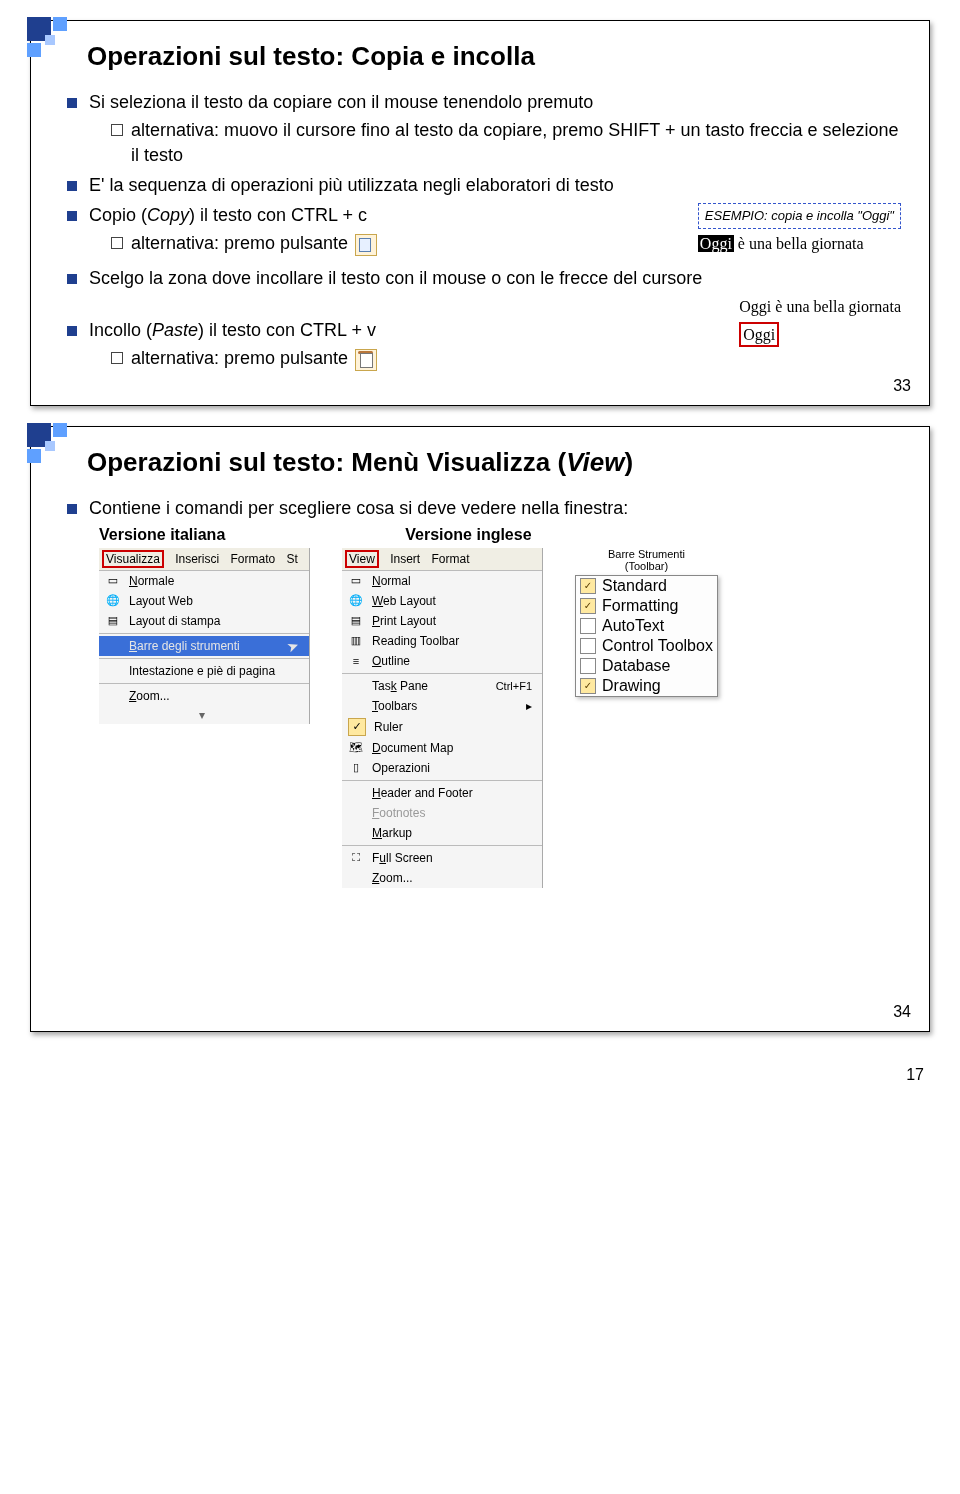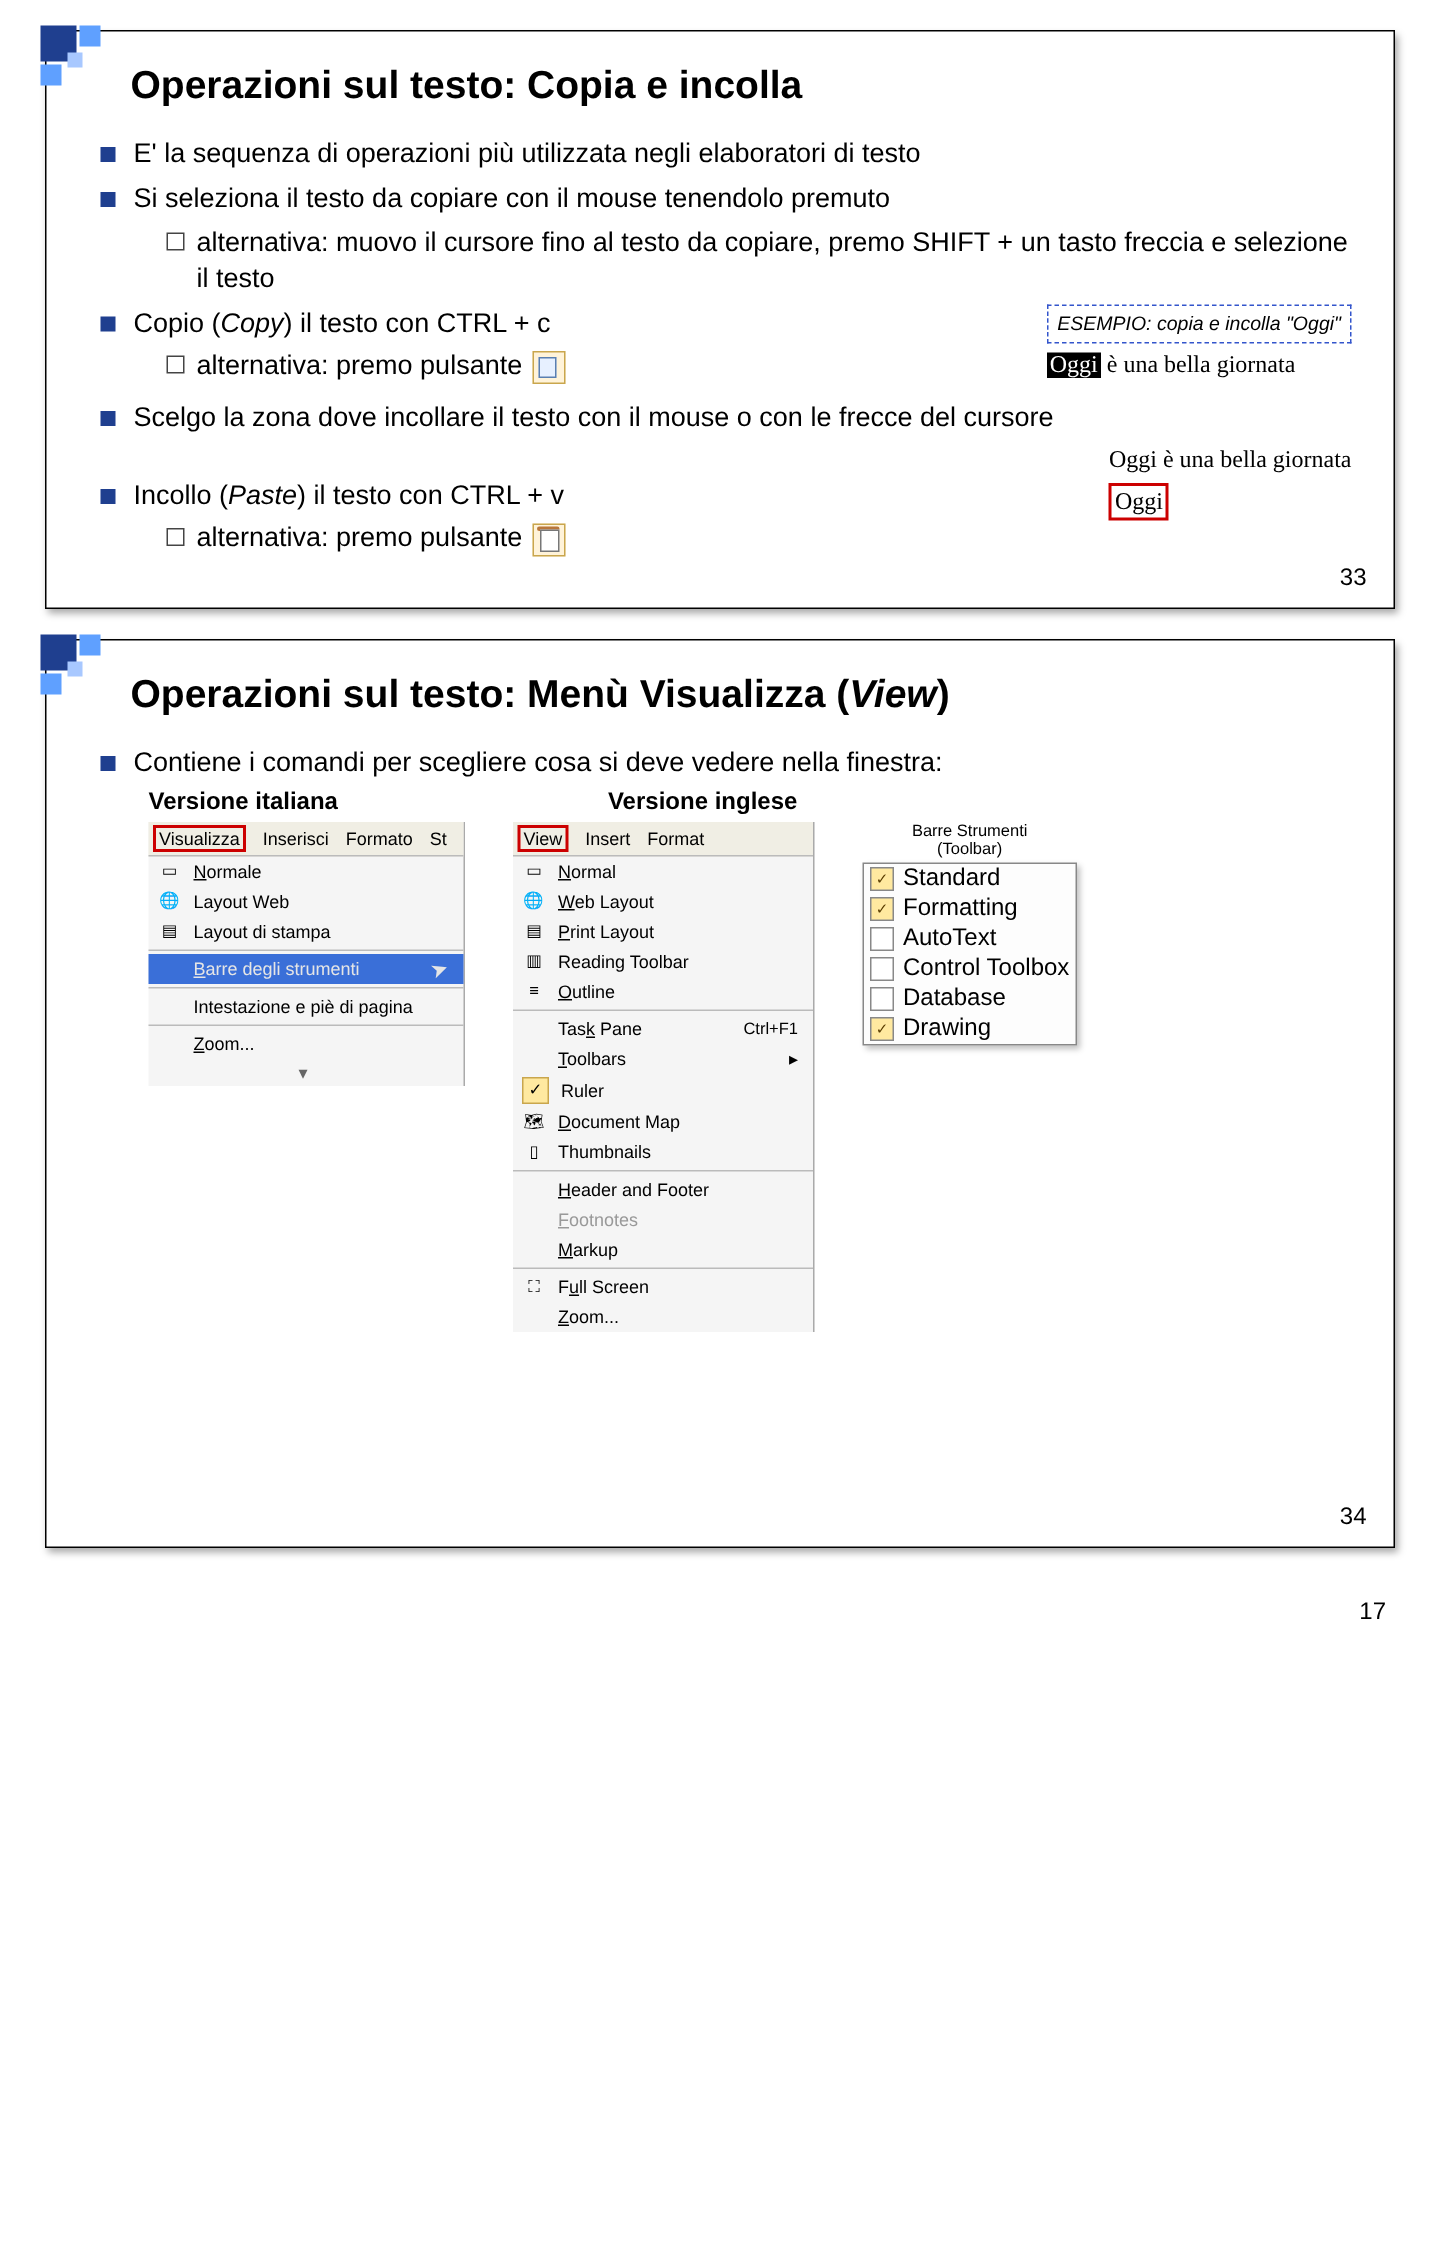--- a/index.html
+++ b/index.html
@@ -113,27 +113,27 @@
   <div class="deco">
     <div class="r1"></div>
       <div class="r2"></div>
       <div class="r3"></div>
       <div class="r4"></div>
   </div>
 
   <h2 class="slide-title">Operazioni sul testo: Copia e incolla</h2>
 
   <ul class="body">
-    <li>E' la sequenza di operazioni più utilizzata negli elaboratori di testo</li>
     <li>
       <span>Si seleziona il testo da copiare con il mouse tenendolo premuto</span>
       <ul class="sub">
         <li>alternativa: muovo il cursore fino al testo da copiare, premo SHIFT + un tasto freccia e selezione il testo</li>
       </ul>
     </li>
+    <li>E' la sequenza di operazioni più utilizzata negli elaboratori di testo</li>
 
     <li class="nomark">
       <div class="two-col-line">
         <div class="grow">
           <div style="position:relative; padding-left:0;">
             <span style="position:absolute; left:-22px; top:8px; width:10px; height:10px; background:#1f3f8f;"></span>
             <span>Copio (</span><span class="italic">Copy</span><span>) il testo con CTRL + c</span>
           </div>
           <ul class="sub">
             <li>
@@ -282,21 +282,21 @@
       <div class="menu-item">
           <span class="ic" style="background:#ffe9a0; border:1px solid #c9a64d;">✓</span>
           <span>Ruler</span>
         </div>
       <div class="menu-item">
           <span class="ic">🗺</span>
           <span><u>D</u>ocument Map</span>
         </div>
       <div class="menu-item">
           <span class="ic">▯</span>
-          <span>Thumbnails</span>
+          <span>Operazioni</span>
         </div>
       <div style="border-top:1px solid #bbb; margin:2px 0;"></div>
       <div class="menu-item">
           <span class="ic"></span>
           <span><u>H</u>eader and Footer</span>
         </div>
       <div class="menu-item" style="color:#999;">
           <span class="ic"></span>
           <span><u>F</u>ootnotes</span>
         </div>

